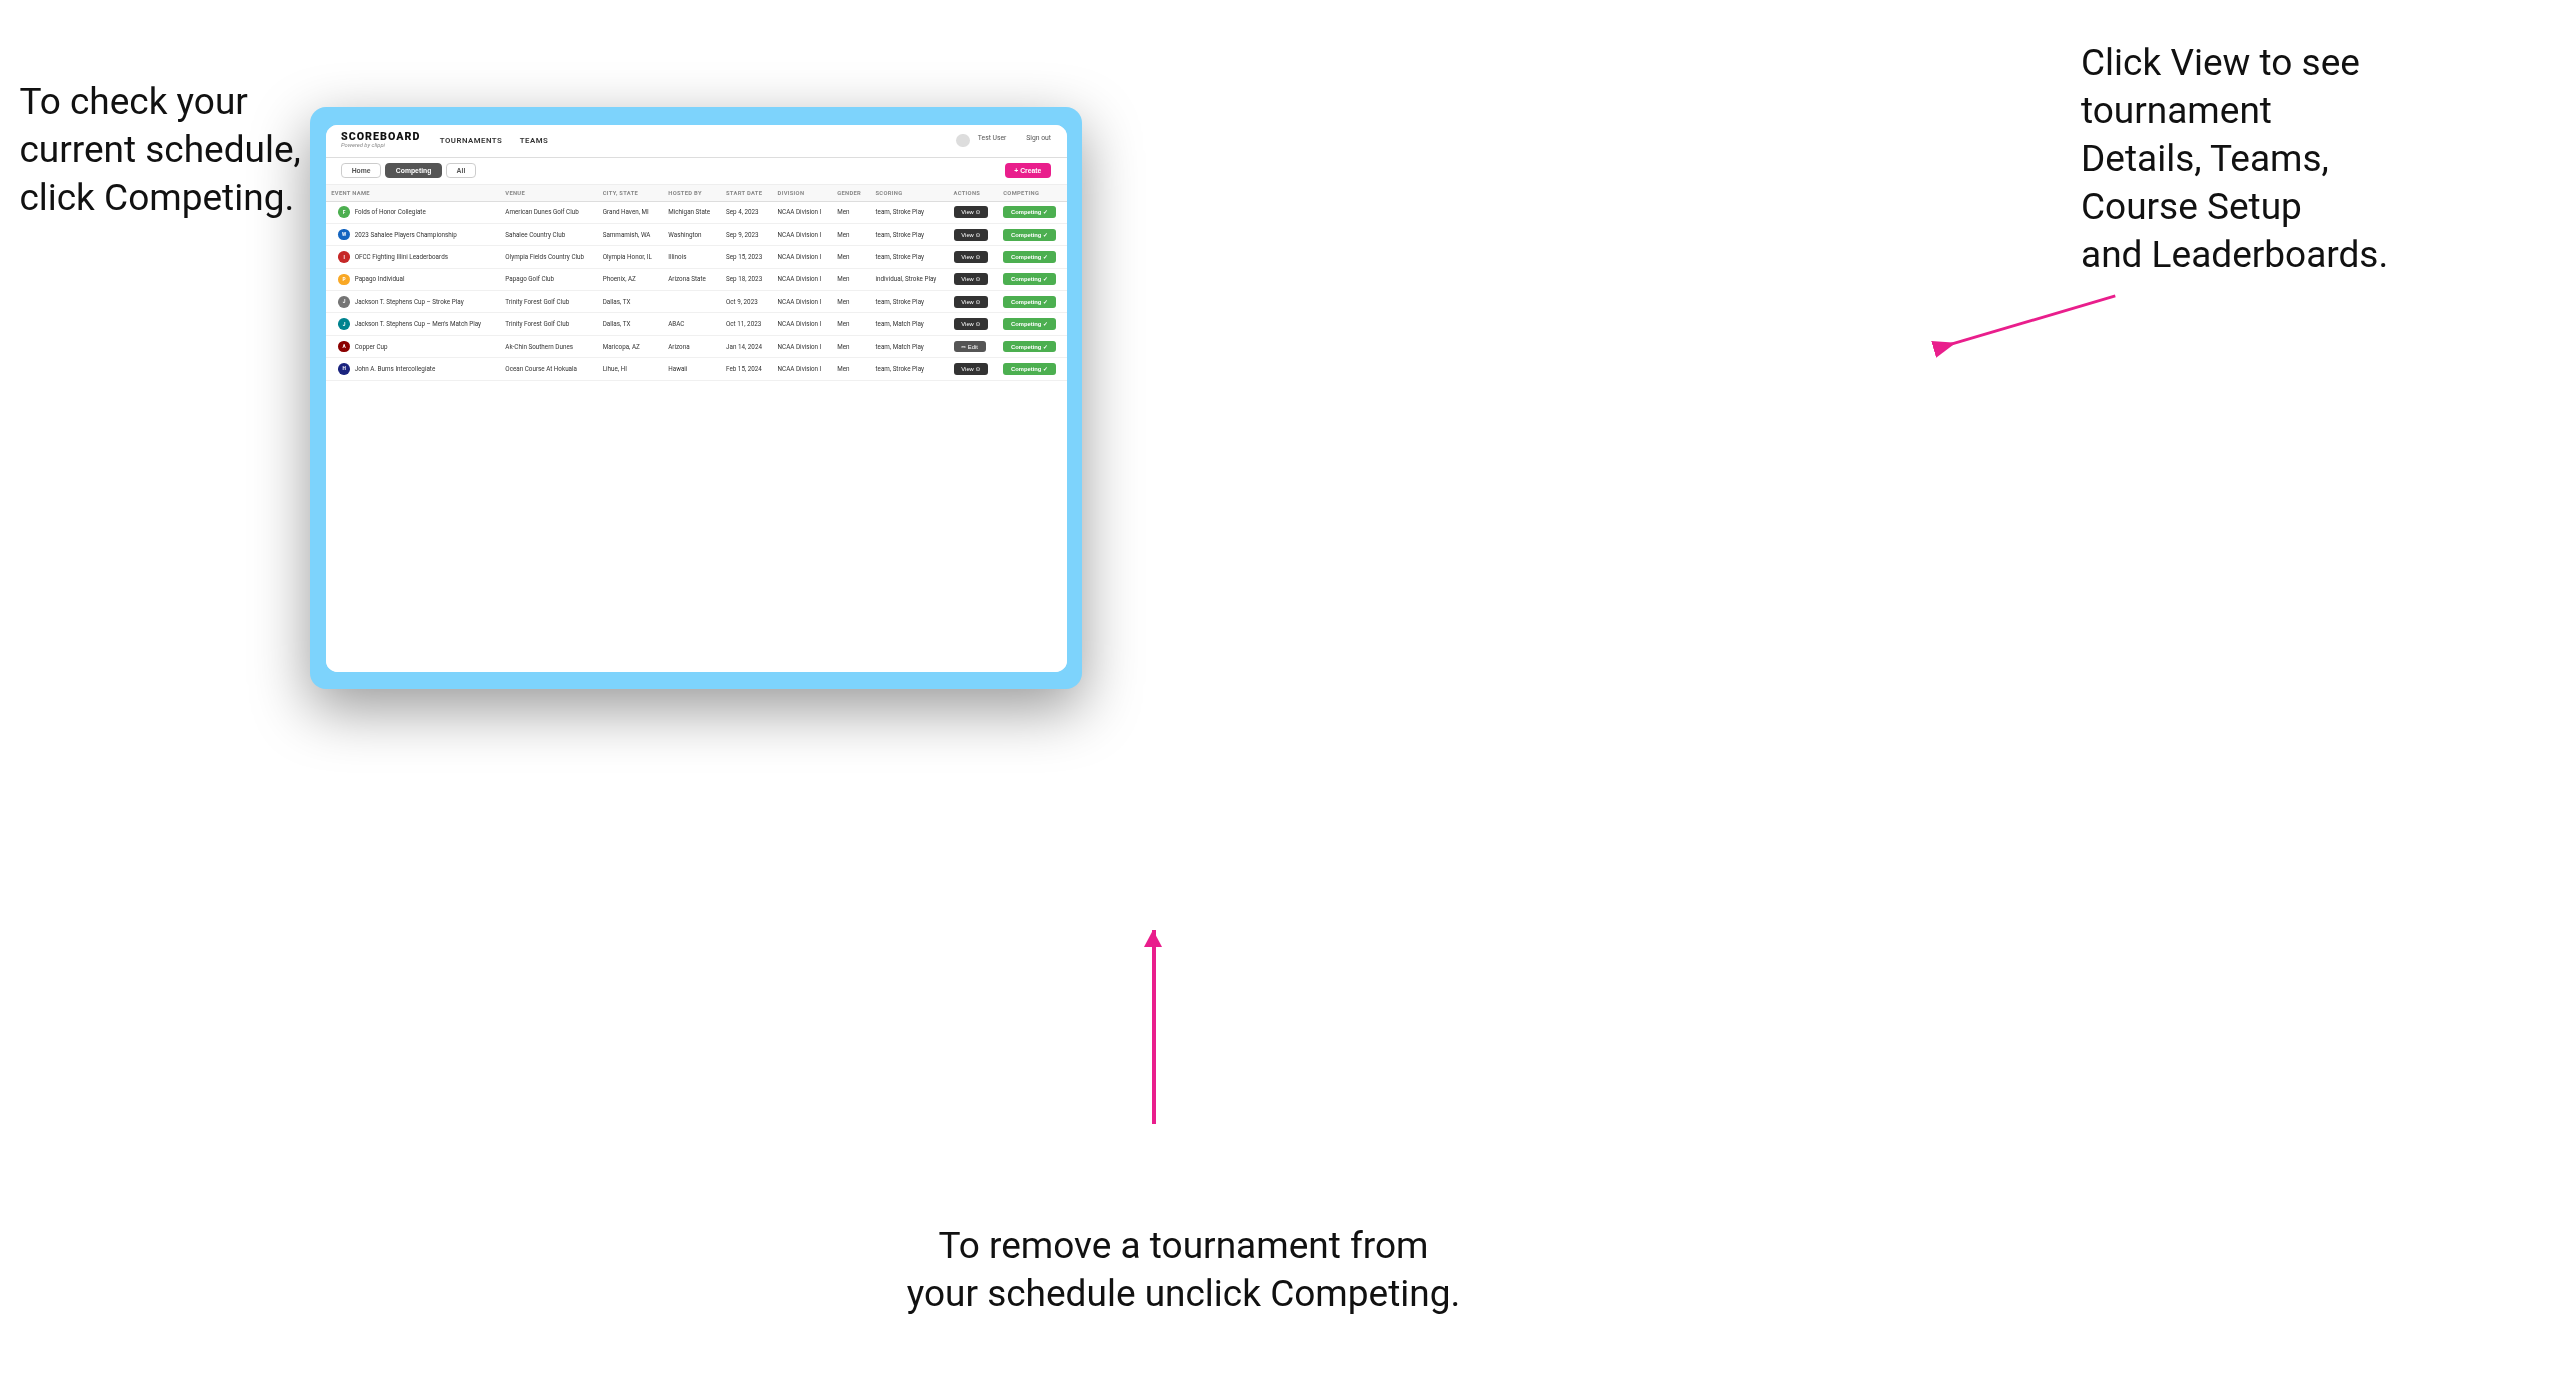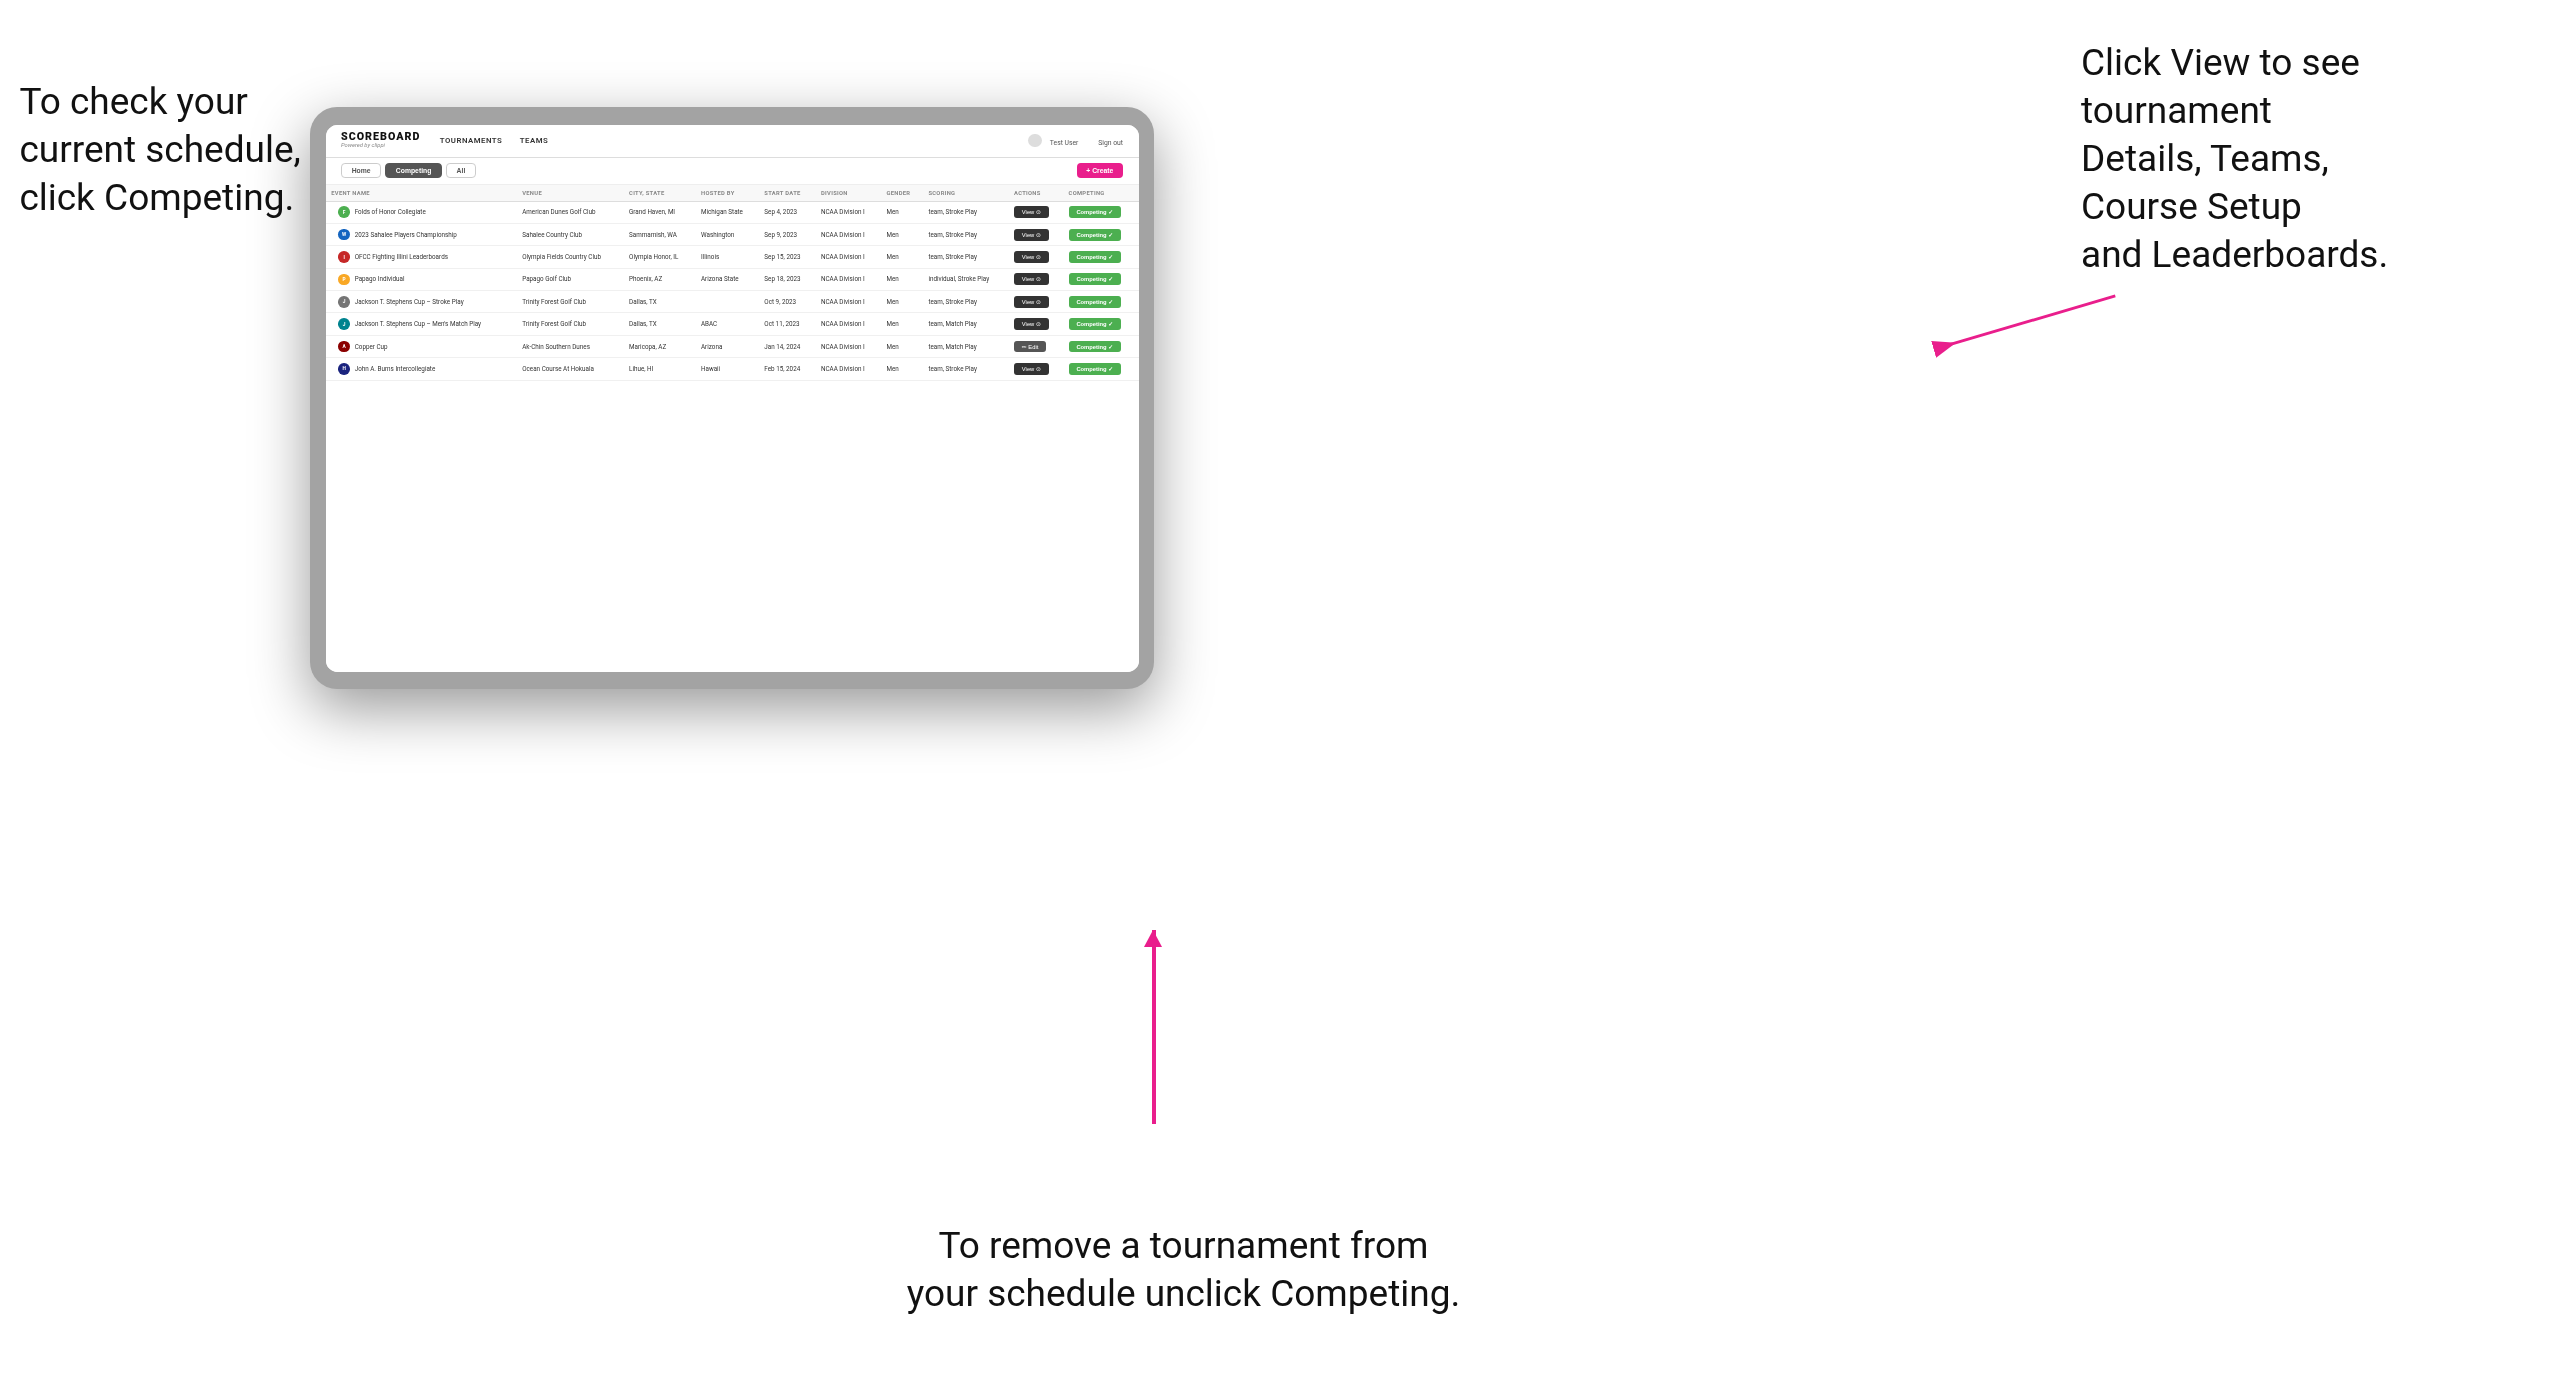--- a/index.html
+++ b/index.html
@@ -55,24 +55,24 @@
       border-left: 9.7px solid transparent;
       border-right: 9.7px solid transparent;
       border-bottom: 17.5px solid #e91e8c;
     }
 
     
     .device-frame {
       position: absolute;
       left: 310px;
       top: 107px;
-      width: 844px;
+      width: 772px;
       height: 582px;
-      background: #a3a3a3;
-      border-radius: 27px;
+      background: #7dd3fc;
+      border-radius: 16px;
       box-shadow: 0 19.4px 58px rgba(0,0,0,0.4);
       padding: 17.5px 15.5px;
     }
 
     .device-screen {
       width: 100%;
       height: 100%;
       background: #f5f5f5;
       border-radius: 11.6px;
       overflow: hidden;
@@ -120,21 +120,21 @@
       font-size: 7.8px;
       font-weight: 600;
       color: #333;
       text-transform: uppercase;
       letter-spacing: 0.5px;
       cursor: pointer;
     }
 
     .header-right {
       display: flex;
-      align-items: flex-end;
+      align-items: flex-start;
       gap: 7.8px;
       font-size: 6.8px;
       color: #555;
     }
 
     .user-icon {
       width: 13.6px;
       height: 13.6px;
       background: #ddd;
       border-radius: 50%;

